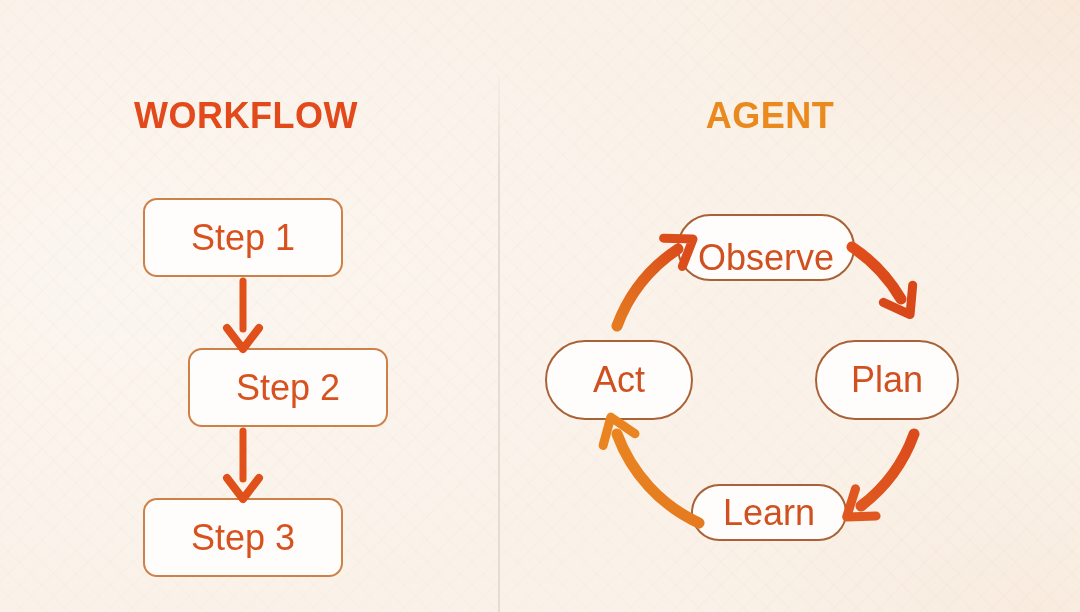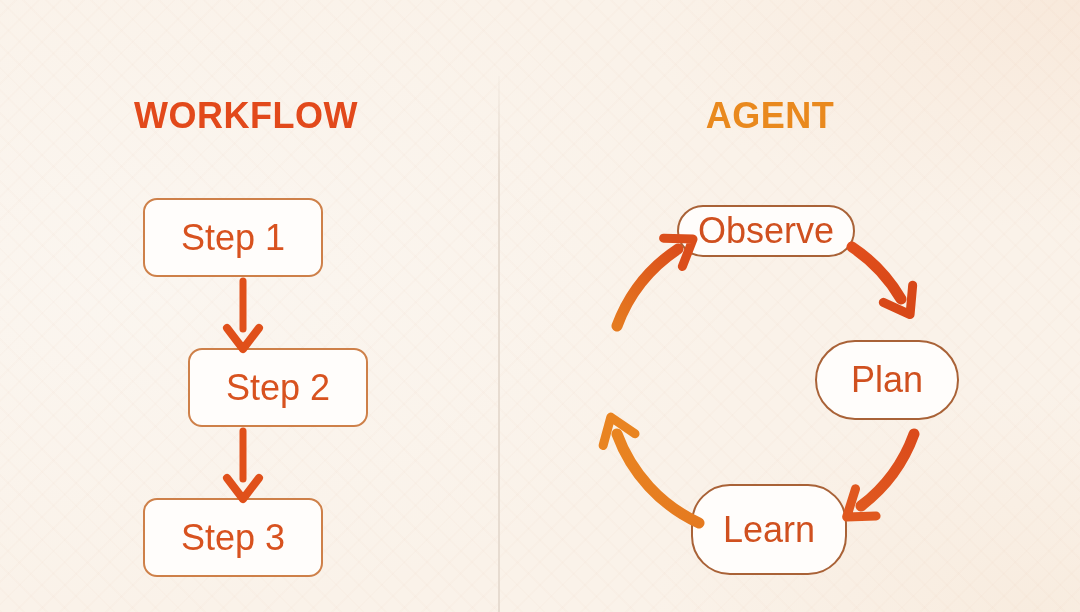--- a/index.html
+++ b/index.html
@@ -33,21 +33,21 @@
     letter-spacing:0.5px;
     text-align:center;
     line-height:1.0;
   }
   .panel-title.workflow{ left:26px; width:440px; color:#E2491B; }
   .panel-title.agent{ left:500px; width:540px; color:#E9891E;text-align:center; }
 
   .step-box{
     position:absolute;
     left:143px;
-    width:180px;height:79px;
+    width:200px;height:79px;
     box-sizing:border-box;
     background:#FFFDFB;
     border:2.5px solid #CE8049;
     border-radius:14px;
     display:flex;align-items:center;justify-content:center;
     font-size:36px;
     font-weight:500;
     color:#D8521F;
   }
   .step-1{ top:198px; }
@@ -57,24 +57,24 @@
   .pill{
     position:absolute;
     box-sizing:border-box;
     background:#FFFDFB;
     border:2.5px solid #A96237;
     display:flex;align-items:center;justify-content:center;
     font-size:36px;
     font-weight:500;
     color:#D0501F;
   }
-  .pill-observe{ left:677px; top:205px; width:178px; height:52px; border-radius:35px; }
+  .pill-observe{ left:677px; top:214px; width:178px; height:67px; border-radius:35px;align-items:flex-end; }
   .pill-plan   { left:815px; top:340px; width:144px; height:80px; border-radius:40px; }
   .pill-act    { left:545px; top:340px; width:148px; height:80px; border-radius:40px; }
-  .pill-learn  { left:691px; top:484px; width:156px; height:91px; border-radius:39px; }
+  .pill-learn  { left:691px; top:484px; width:156px; height:57px; border-radius:39px; }
 
   .arrow-layer{
     position:absolute;
     left:0;top:0;
     width:1080px;height:612px;
     pointer-events:none;
   }
 </style>
 </head>
 <body>
@@ -95,20 +95,23 @@
     <span>Step 3</span>
   </div>
 
   <div class="panel-title agent">AGENT</div>
 
   <div class="pill pill-observe">
     <span>Observe</span>
   </div>
   <div class="pill pill-plan">
     <span>Plan</span>
+  </div>
+  <div class="pill pill-act">
+    <span>Act</span>
   </div>
   <div class="pill pill-learn">
     <span>Learn</span>
   </div>
 
   <svg class="arrow-layer" width="1080" height="612" viewBox="0 0 1080 612" xmlns="http://www.w3.org/2000/svg">
     <defs>
       <linearGradient id="g1" gradientUnits="userSpaceOnUse" x1="852" y1="247" x2="901" y2="299">
         <stop offset="0" stop-color="#E14E1C"></stop>
           <stop offset="1" stop-color="#D84818"></stop>

